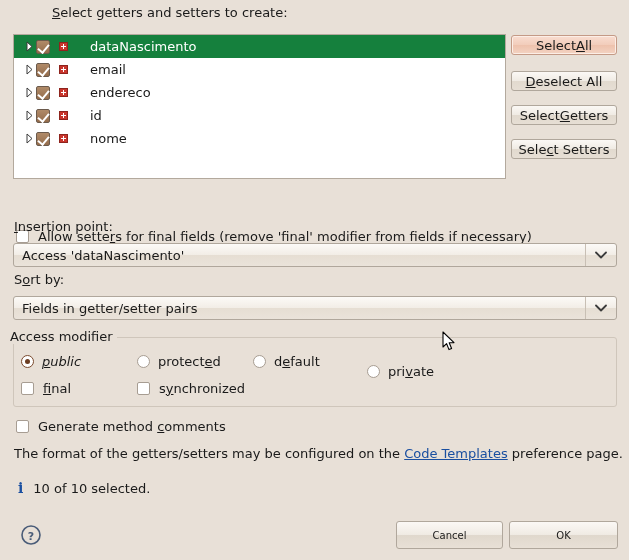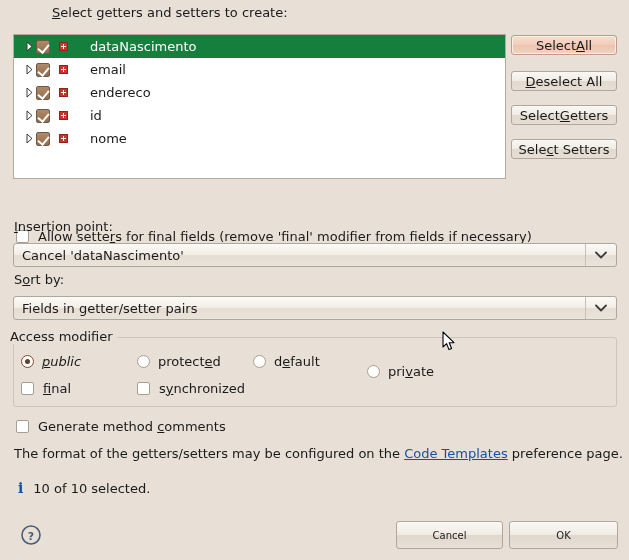--- a/index.html
+++ b/index.html
@@ -352,21 +352,21 @@
 <button class="side-btn" style="top:105px;">Select <span class="u">G</span>etters</button>
 <button class="side-btn" style="top:139px;">Sele<span class="u">c</span>t Setters</button>
 
 <div class="chk-row" style="left:16px; top:193px;margin-top:36px;">
   <span class="chk"></span>
   <span>Allow sette<span class="u">r</span>s for final fields (remove 'final' modifier from fields if necessary)</span>
 </div>
 
 <div class="fld-label" style="left:14px; top:219px;"><span class="u">I</span>nsertion point:</div>
 <div class="combo" style="top:243px;">
-  <span class="combo-text">Cancel 'dataNascimento'</span>
+  <span class="combo-text">Access 'dataNascimento'</span>
   <span class="combo-arrow">
     <svg width="12" height="8" viewBox="0 0 12 8">
         <path d="M1 1.5 L6 6.5 L11 1.5" fill="none" stroke="#3b3b3b" stroke-width="1.8" stroke-linecap="round" stroke-linejoin="round"></path>
       </svg>
   </span>
 </div>
 
 <div class="fld-label" style="left:14px; top:272px;">S<span class="u">o</span>rt by:</div>
 <div class="combo" style="top:296px;">
   <span class="combo-text">Fields in getter/setter pairs</span>

